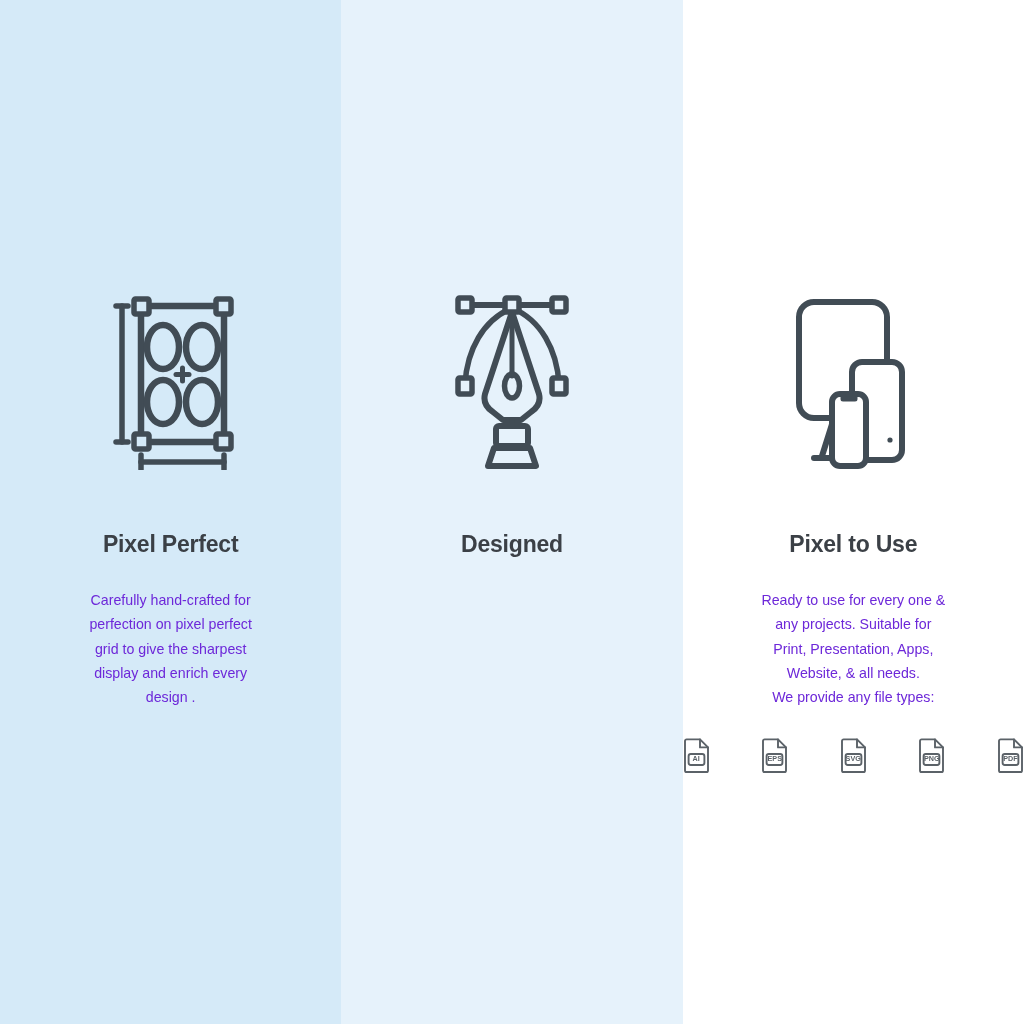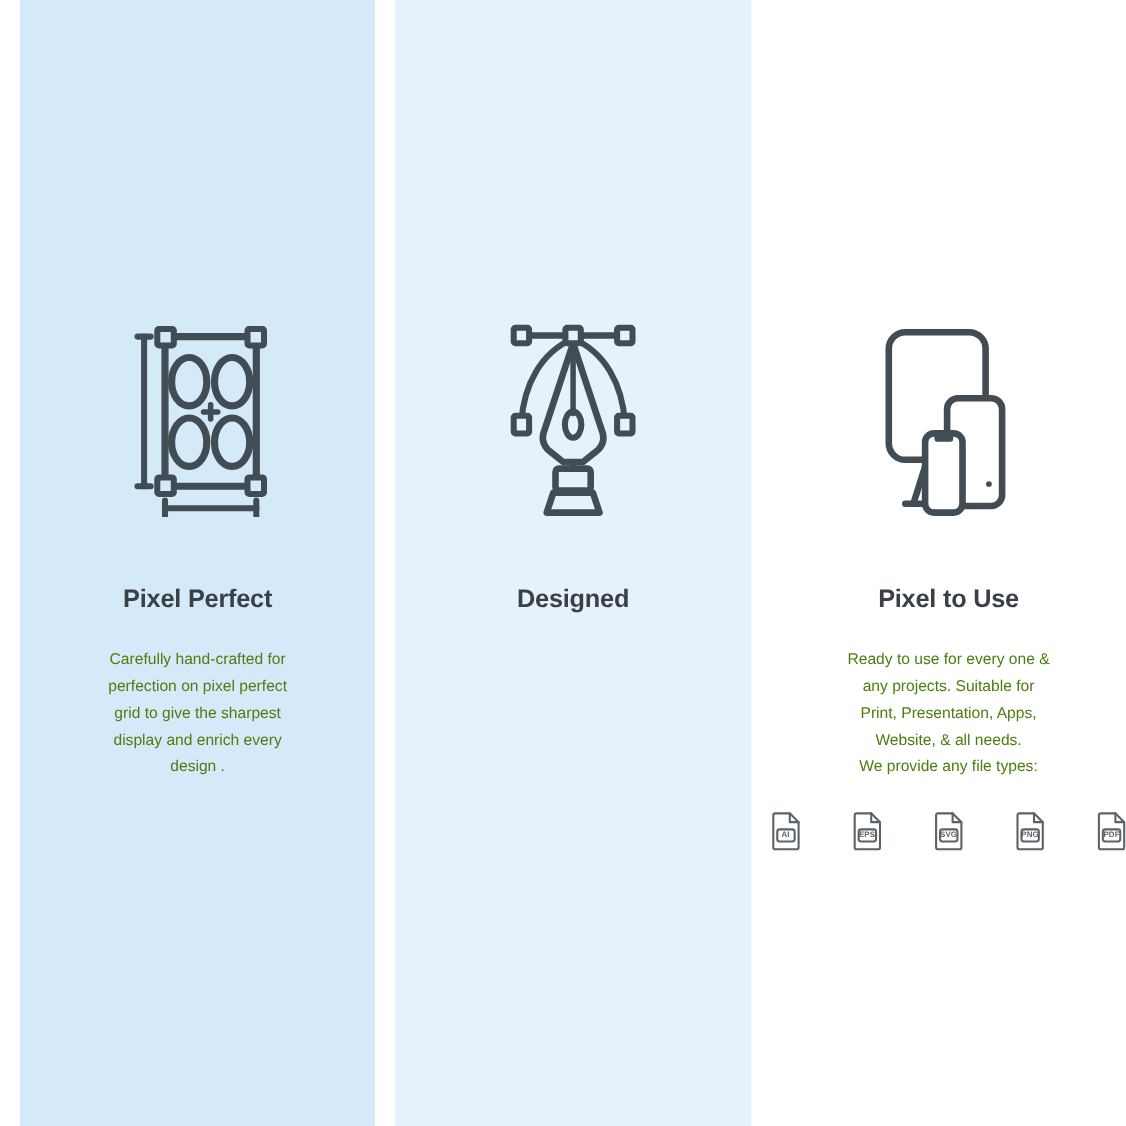--- a/index.html
+++ b/index.html
@@ -23,21 +23,20 @@
   }
 
   .panel {
     width: 341.33px;
     height: 1024px;
     box-sizing: border-box;
     display: flex;
     flex-direction: column;
     align-items: center;
     position: relative;
-    margin-left: 18px;
   }
 
   .panel-1 { background: #d5eaf8; }
   .panel-2 { background: #e6f2fb; }
   .panel-3 { background: #ffffff; }
 
   
   .icon-wrap {
     margin-top: 285px;
     height: 190px;
@@ -67,21 +66,21 @@
   .body-text {
     position: absolute;
     top: 588px;
     left: 0;
     right: 0;
     margin: 0;
     padding: 0 38px;
     box-sizing: border-box;
     font-size: 14.2px;
     line-height: 24.3px;
-    color: #4d7c0f;
+    color: #6d28d9;
     text-align: center;
     white-space: pre-line;
   }
 
   .filetypes {
     position: absolute;
     top: 738px;
     left: 0;
     right: 0;
     display: flex;

